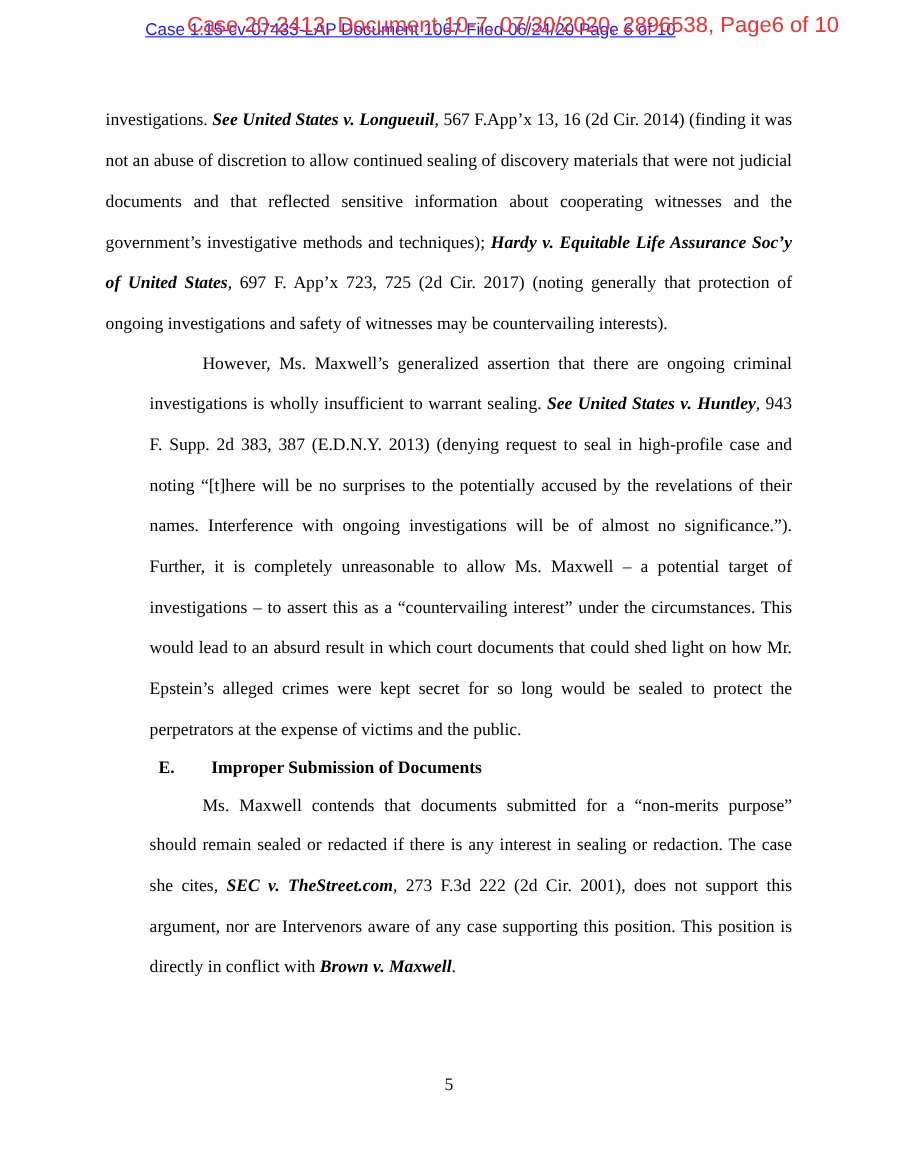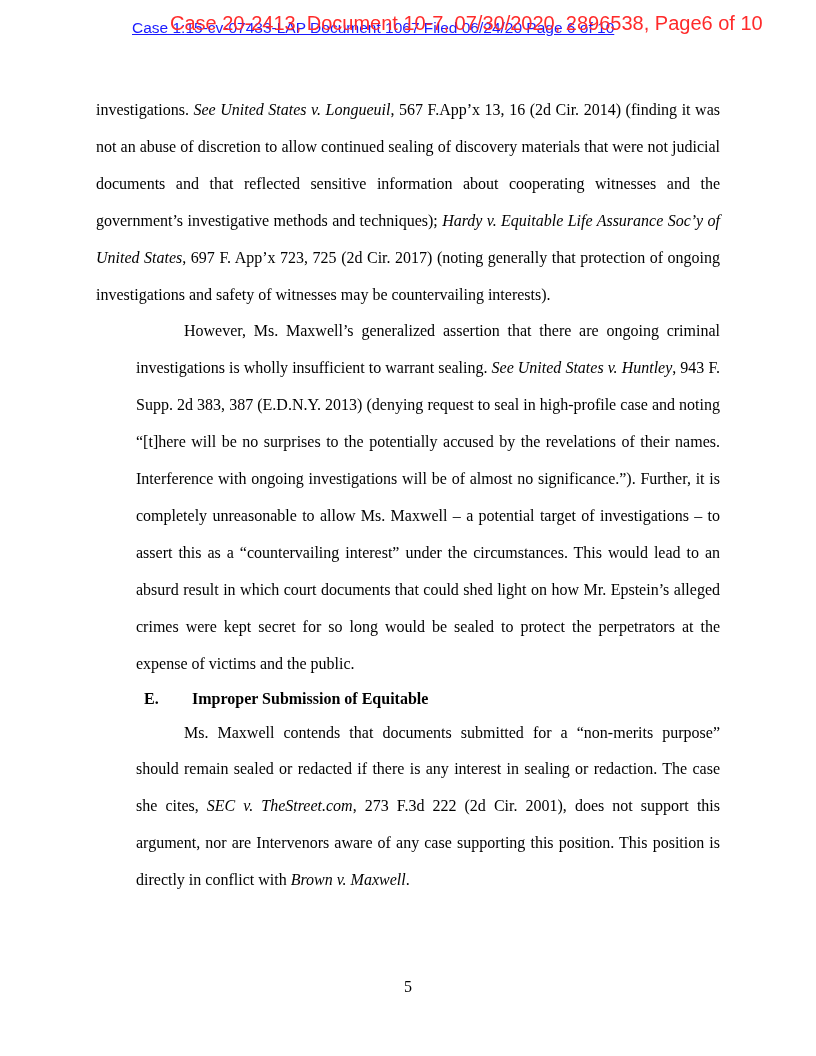--- a/index.html
+++ b/index.html
@@ -56,39 +56,39 @@
       line-height: 32px;
       padding-left: 48px;
     }
     .heading .letter {
       display: inline-block;
       width: 48px;
     }
     .para-after-heading {
       margin-top: 0;
     }
-    i { font-style: italic; }
+    i { font-style: italic; font-weight: bold; }
     .page-number {
       position: absolute;
       left: 0;
       width: 816px;
       top: 978px;
       text-align: center;
       font-size: 16px;
     }
   </style>
 </head>
 <body>
 
 <div class="stamp stamp-blue">Case 1:15-cv-07433-LAP   Document 1067   Filed 06/24/20   Page 6 of 10</div>
 <div class="stamp stamp-red">Case 20-2413, Document 10-7, 07/30/2020, 2896538, Page6 of 10</div>
 
 <div class="body-text">
   <p class="para"><span>investigations.  </span><i>See United States v. Longueuil</i><span>, 567 F.App’x 13, 16 (2d Cir. 2014) (finding it was not an abuse of discretion to allow continued sealing of discovery materials that were not judicial documents and that reflected sensitive information about cooperating witnesses and the government’s investigative methods and techniques); </span><i>Hardy v. Equitable Life Assurance Soc’y of United States</i><span>, 697 F. App’x 723, 725 (2d Cir. 2017) (noting generally that protection of ongoing investigations and safety of witnesses may be countervailing interests).</span></p>
 
   <p class="para indent"><span>However, Ms. Maxwell’s generalized assertion that there are ongoing criminal investigations is wholly insufficient to warrant sealing.  </span><i>See United States v. Huntley</i><span>, 943 F. Supp. 2d 383, 387 (E.D.N.Y. 2013) (denying request to seal in high-profile case and noting “[t]here will be no surprises to the potentially accused by the revelations of their names. Interference with ongoing investigations will be of almost no significance.”). Further, it is completely unreasonable to allow Ms. Maxwell – a potential target of investigations – to assert this as a “countervailing interest” under the circumstances.  This would lead to an absurd result in which court documents that could shed light on how Mr. Epstein’s alleged crimes were kept secret for so long would be sealed to protect the perpetrators at the expense of victims and the public.</span></p>
 
-  <p class="heading"><span class="letter">E.</span><span>Improper Submission of Equitable</span></p>
+  <p class="heading"><span class="letter">E.</span><span>Improper Submission of Documents</span></p>
 
   <p class="para indent para-after-heading"><span>Ms. Maxwell contends that documents submitted for a “non-merits purpose” should remain sealed or redacted if there is any interest in sealing or redaction.  The case she cites, </span><i>SEC v. TheStreet.com</i><span>, 273 F.3d 222 (2d Cir. 2001), does not support this argument, nor are Intervenors aware of any case supporting this position.  This position is directly in conflict with </span><i>Brown v. Maxwell</i><span>.</span></p>
 </div>
 
 <div class="page-number">5</div>
 
 </body></html>

